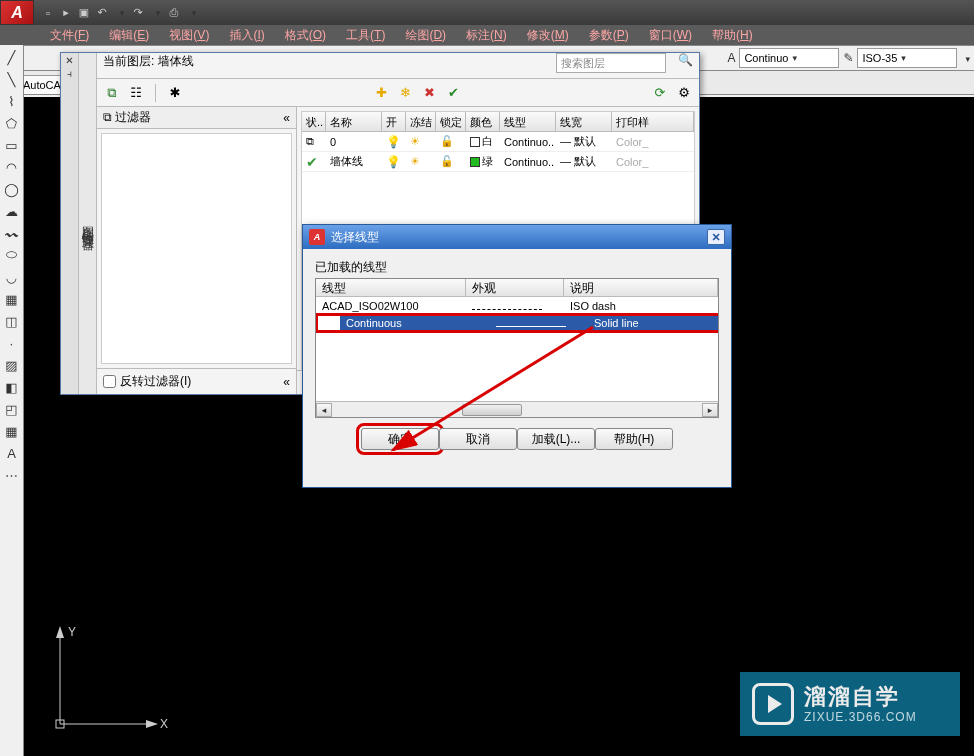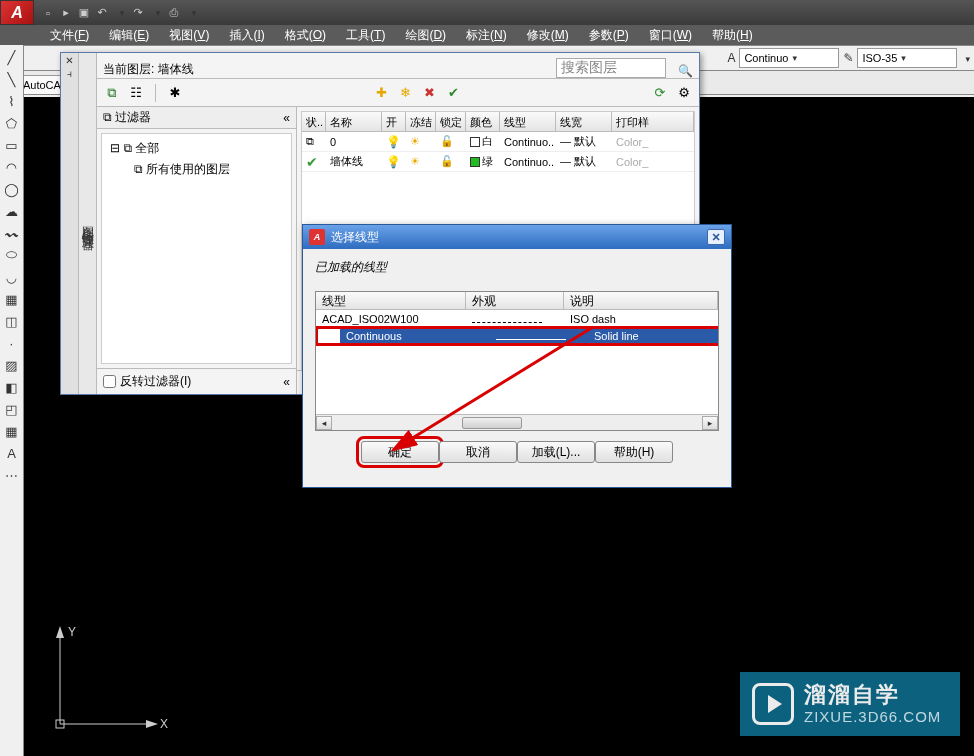--- a/index.html
+++ b/index.html
@@ -6,21 +6,21 @@
 body { width: 974px; height: 756px; background: #1a1a1a; overflow: hidden; position: relative; font-size: 12px; }
 
 
 .titlebar { height: 25px; background: linear-gradient(#555,#3a3a3a); display: flex; align-items: center; color: #ddd; }
 .app-logo { width: 34px; height: 25px; background: linear-gradient(135deg,#d33,#a11); display:flex; align-items:center; justify-content:center; color:#fff; font-weight:bold; font-size:16px; font-style:italic; border:1px solid #333;}
 .qat { display:flex; gap:2px; padding:0 6px; align-items:center; }
 .qat .ico { width:16px; height:16px; display:flex; align-items:center; justify-content:center; color:#ccc; font-size:11px; }
 .title-center { flex:1; text-align:center; font-size:12px; color:#eee; }
 
 
-.menubar { height: 20px; background:#5b5b5b; display:flex; align-items:center; padding:0 40px; color:#ffffff; gap:0; }
+.menubar { height: 20px; background:#5b5b5b; display:flex; align-items:center; padding:0 40px; color:#fca5a5; gap:0; }
 .menubar span { padding:2px 10px; font-size:12px; }
 .menubar span u { text-decoration:underline; }
 
 
 .toolrow { height: 26px; background:#f0f0f0; border-top:1px solid #888; border-bottom:1px solid #888; display:flex; align-items:center; padding:0 4px; gap:4px; }
 .toolrow .dd { background:#fff; border:1px solid #999; height:20px; display:flex; align-items:center; padding:0 4px; font-size:11px; }
 .toolrow .ico { width:18px; height:18px; background:#eee; border:1px solid #bbb; }
 .right-dds { margin-left:auto; display:flex; gap:4px; align-items:center; }
 .right-dds .dd { min-width:100px; }
 
@@ -39,23 +39,23 @@
 .left-toolbox { position:absolute; left:0; top:45px; width:24px; bottom:0; background:#f0f0f0; border-right:1px solid #888; display:flex; flex-direction:column; align-items:center; padding-top:2px; gap:2px; }
 .left-toolbox .tb { width:20px; height:20px; border:1px solid transparent; display:flex; align-items:center; justify-content:center; font-size:13px; color:#333; }
 
 
 .palette { position:absolute; left:60px; top:52px; width:640px; height:343px; background:#f4f4f4; border:1px solid #5a7aa5; box-shadow:2px 2px 6px rgba(0,0,0,.4); display:flex; }
 .pal-closebar { width:18px; background:#e0e0e0; border-right:1px solid #bbb; display:flex; flex-direction:column; align-items:center; padding-top:2px; gap:2px; }
 .pal-closebar .x { font-size:10px; color:#333; }
 .pal-handle { width:18px; background:#e8e8e8; border-right:1px solid #bbb; display:flex; align-items:center; justify-content:center; }
 .pal-handle span { writing-mode:vertical-rl; font-size:12px; color:#333; letter-spacing:2px; }
 .pal-body { flex:1; display:flex; flex-direction:column; }
-.pal-top { height:26px; border-bottom:1px solid #bbb; display:flex; align-items:flex-end; padding:0 6px; gap:8px; font-size:12px; }
+.pal-top { height:26px; border-bottom:1px solid #bbb; display:flex; align-items:flex-start; padding:0 6px; gap:8px; font-size:12px; }
 .pal-top .cur { flex: 0 0 auto; }
-.pal-top .search { margin-left:auto; display:flex; align-items:center; border:1px solid #aaa; background:#fff; height:20px; padding:0 4px; width:110px; color:#888; font-size:14px;}
+.pal-top .search { margin-left:auto; display:flex; align-items:center; border:1px solid #aaa; background:#fff; height:20px; padding:0 4px; width:110px; color:#888; font-size:11px;}
 .pal-top .mag { margin-left:4px; color:#555; }
 .pal-tools { height:28px; border-bottom:1px solid #bbb; display:flex; align-items:center; padding:0 6px; gap:10px; }
 .pal-tools .grp { display:flex; gap:6px; align-items:center; }
 .pal-tools .ti { width:18px; height:18px; display:flex; align-items:center; justify-content:center; font-size:13px; }
 .pal-main { flex:1; display:flex; }
 .pal-left { width:200px; border-right:1px solid #bbb; display:flex; flex-direction:column; }
 .pal-lhdr { height:22px; border-bottom:1px solid #bbb; background:#eee; display:flex; align-items:center; padding:0 6px; font-size:12px; gap:4px; justify-content:space-between;}
 .pal-ltree { flex:1; background:#fff; border:1px solid #ccc; margin:4px; padding:4px; font-size:12px; }
 .pal-ltree .node { padding:2px 0 2px 4px; }
 .pal-ltree .child { padding-left:28px; }
@@ -72,21 +72,21 @@
 .bulb { color:#e6c200; font-size:12px;} .sun{ color:#e6a800;} .lock{ color:#2a6db8;}
 .chk { color:#3a9a3a; font-size:14px;}
 .pal-status { height:24px; border-top:1px solid #bbb; padding:4px 8px; font-size:12px; background:#f4f4f4;}
 
 
 .dlg { position:absolute; left:302px; top:224px; width:430px; height:264px; background:#f0f0f0; border:1px solid #2a5a9a; box-shadow:3px 3px 8px rgba(0,0,0,.5); display:flex; flex-direction:column; }
 .dlg-title { height:24px; background:linear-gradient(#6aa2e8,#2d6cc0); color:#fff; display:flex; align-items:center; padding:0 6px; font-size:12px; gap:6px;}
 .dlg-title .dico { width:16px; height:16px; background:#d33; color:#fff; display:flex; align-items:center; justify-content:center; font-size:9px; font-weight:bold; font-style:italic; border-radius:2px;}
 .dlg-title .dx { margin-left:auto; width:18px; height:16px; background:#e8f0ff; border:1px solid #3a6aa8; color:#2a5a9a; display:flex; align-items:center; justify-content:center; font-size:11px; font-weight:bold; border-radius:2px;}
 .dlg-body { flex:1; padding:10px 12px 8px 12px; display:flex; flex-direction:column; }
-.dlg-lbl { font-size:12px; margin-bottom:15px;font-style:italic; }
+.dlg-lbl { font-size:12px; margin-bottom:2px; }
 .dlg-list { border:1px solid #888; background:#fff; height:140px; position:relative; overflow:hidden; }
 .dlg-lhdr { display:flex; background:linear-gradient(#fafafa,#e4e4e4); border-bottom:1px solid #bbb; height:18px; font-size:12px;}
 .dlg-lhdr div { border-right:1px solid #bbb; padding:1px 6px; }
 .dlg-c1{width:150px} .dlg-c2{width:98px} .dlg-c3{flex:1}
 .dlg-row { display:flex; height:17px; align-items:center; font-size:11px; font-family:Consolas,monospace;}
 .dlg-row div { padding:1px 6px; white-space:nowrap; }
 .dlg-row.sel { background:#2a5aa8; color:#fff;margin-left:24px; }
 .dash-sample { display:inline-block; width:70px; border-top:1px dashed #000;}
 .solid-sample { display:inline-block; width:70px; border-top:1px solid #fff;}
 .dlg-hl { position:absolute; border:3px solid #d80000; pointer-events:none; }
@@ -102,21 +102,21 @@
 
 .ucs { position:absolute; left:16px; bottom:12px; width:130px; height:130px; color:#ccc; font-size:12px; }
 .ucs svg { overflow:visible; }
 
 
 .wm { position:absolute; right:14px; bottom:20px; width:220px; height:64px; background:#0e6a8a; color:#fff; display:flex; align-items:center; padding:0 12px; gap:10px; opacity:.92;}
 .wm .play { width:42px; height:42px; border:3px solid #fff; border-radius:8px; display:flex; align-items:center; justify-content:center;}
 .wm .play span{ width:0;height:0;border-left:14px solid #fff;border-top:9px solid transparent;border-bottom:9px solid transparent; margin-left:3px;}
 .wm .txt { line-height:1.2; }
 .wm .big{ font-size:22px; font-weight:bold; letter-spacing:2px;}
-.wm .sm{ font-size:15px; letter-spacing:1px; color:#cfeaf2;}
+.wm .sm{ font-size:12px; letter-spacing:1px; color:#cfeaf2;}
 
 
 .tri::after{content:"▾"; font-size:9px; color:#333; margin-left:4px;}
 </style>
 </head>
 <body>
 
 <div class="titlebar">
   <div class="app-logo">A</div>
   <div class="qat">
@@ -250,22 +250,20 @@
         <span class="ti">⚙</span>
       </div>
     </div>
     <div class="pal-main">
       <div class="pal-left">
         <div class="pal-lhdr">
           <span><span>⧉</span> <span>过滤器</span></span>
           <span>«</span>
         </div>
         <div class="pal-ltree">
-          <div class="node">⊟ ⧉ <span>全部</span></div>
-          <div class="node child">⧉ <span>所有使用的图层</span></div>
         </div>
         <div class="pal-lchk">
           <input type="checkbox" style="">
           <span>反转过滤器(I)</span>
           <span style="margin-left:auto">«</span>
         </div>
       </div>
       <div class="pal-right">
         <div class="pal-grid">
           <div class="pal-ghdr" id="ghdr">

